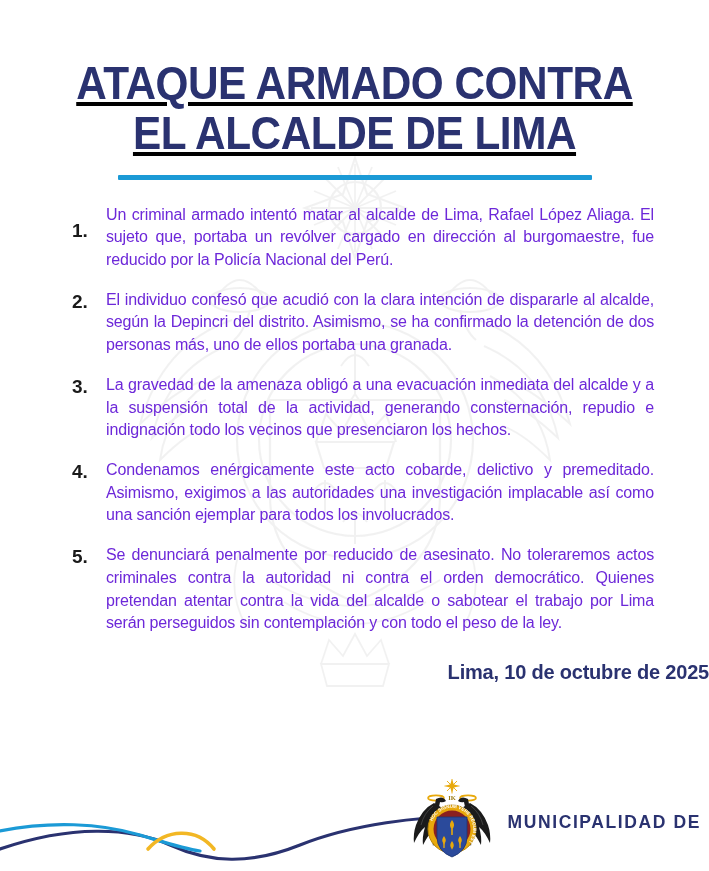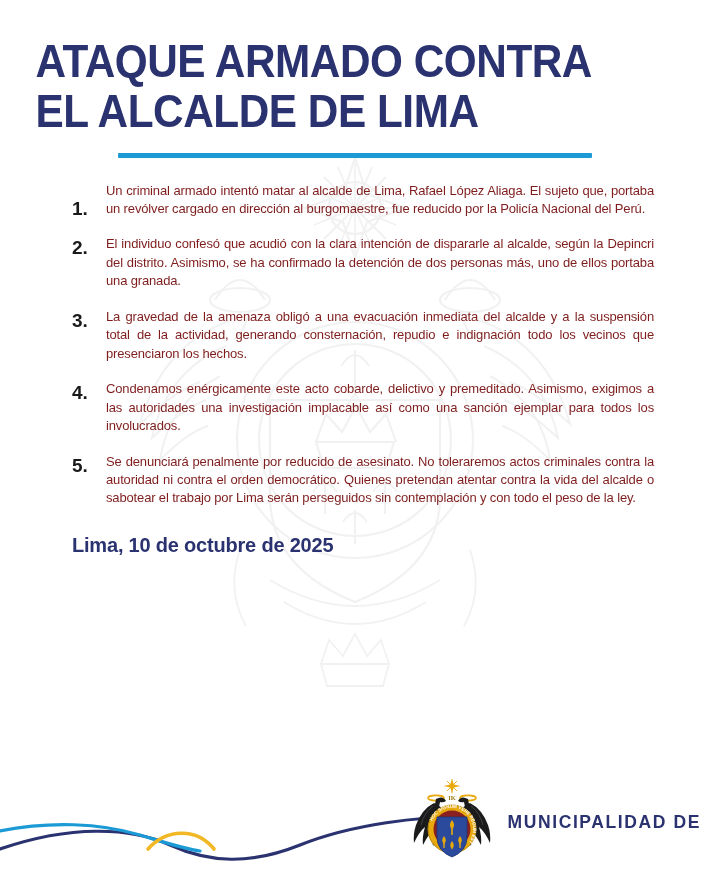--- a/index.html
+++ b/index.html
@@ -29,22 +29,23 @@
     opacity: 0.085;
     pointer-events: none;
     z-index: 0;
   }
   .watermark svg { display: block; width: 100%; height: 100%; }
 
   
   .title-block {
     position: relative;
     z-index: 2;
-    padding-top: 36px;
-    text-align: left;
+    padding-top: 58px;
+    text-align: center;
+    text-decoration: underline;
   }
   .title-line {
     font-family: "Liberation Sans Narrow", "Liberation Sans", sans-serif;
     font-weight: 700;
     font-size: 47px;
     line-height: 1.07;
     letter-spacing: -0.5px;
     color: #2a3270;
     transform: scaleX(0.90);
     transform-origin: center;
@@ -79,39 +80,39 @@
     line-height: 1.0;
     color: #1a1a1a;
     text-align: left;
     padding-top: 3px;
   }
   .item.first .item-num { padding-top: 17px; }
   .item-text {
     flex: 1 1 auto;
     font-family: "Liberation Sans", sans-serif;
     font-weight: 400;
-    font-size: 13px;
+    font-size: 16px;
     line-height: 1.42;
-    color: #7f1d1d;
+    color: #6d28d9;
     text-align: justify;
     text-justify: inter-word;
     letter-spacing: -0.15px;
   }
 
   
   .date {
     position: relative;
     z-index: 2;
     margin: 26px 0 0 0;
-    padding-left: 72px;
     font-family: "Liberation Sans", sans-serif;
     font-weight: 700;
     font-size: 20px;
     color: #2a3270;
     letter-spacing: -0.2px;
+    text-align: right;
   }
 
   
   .footer {
     position: absolute;
     left: 0;
     bottom: 0;
     width: 709px;
     height: 96px;
     z-index: 3;

